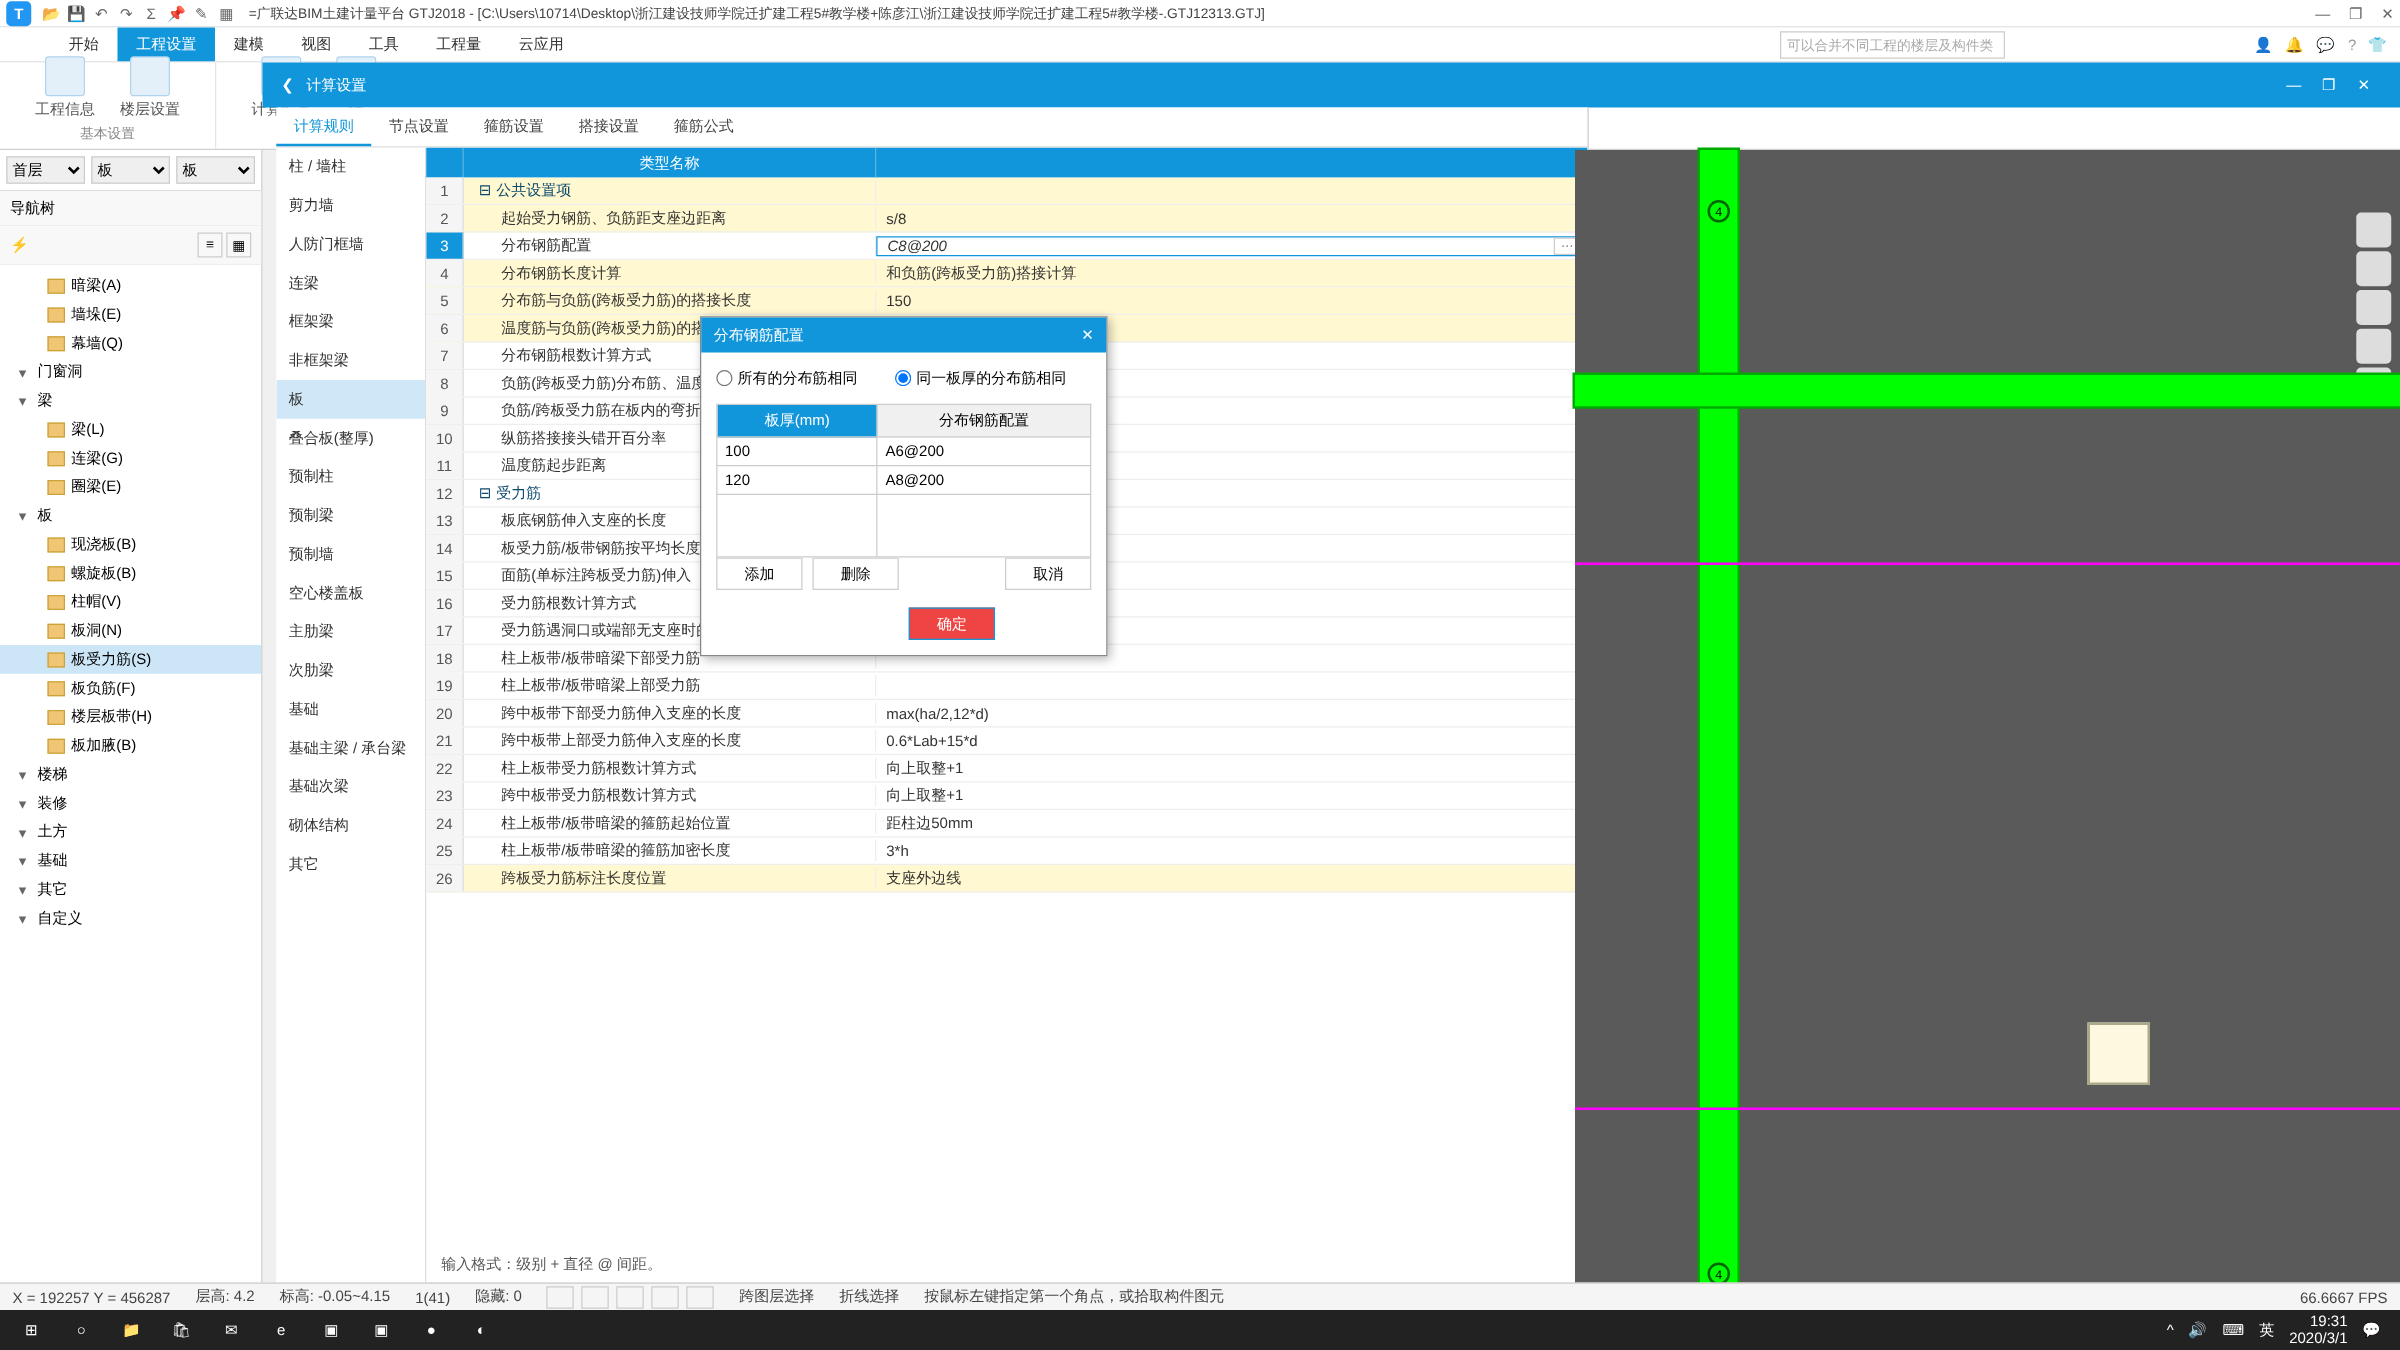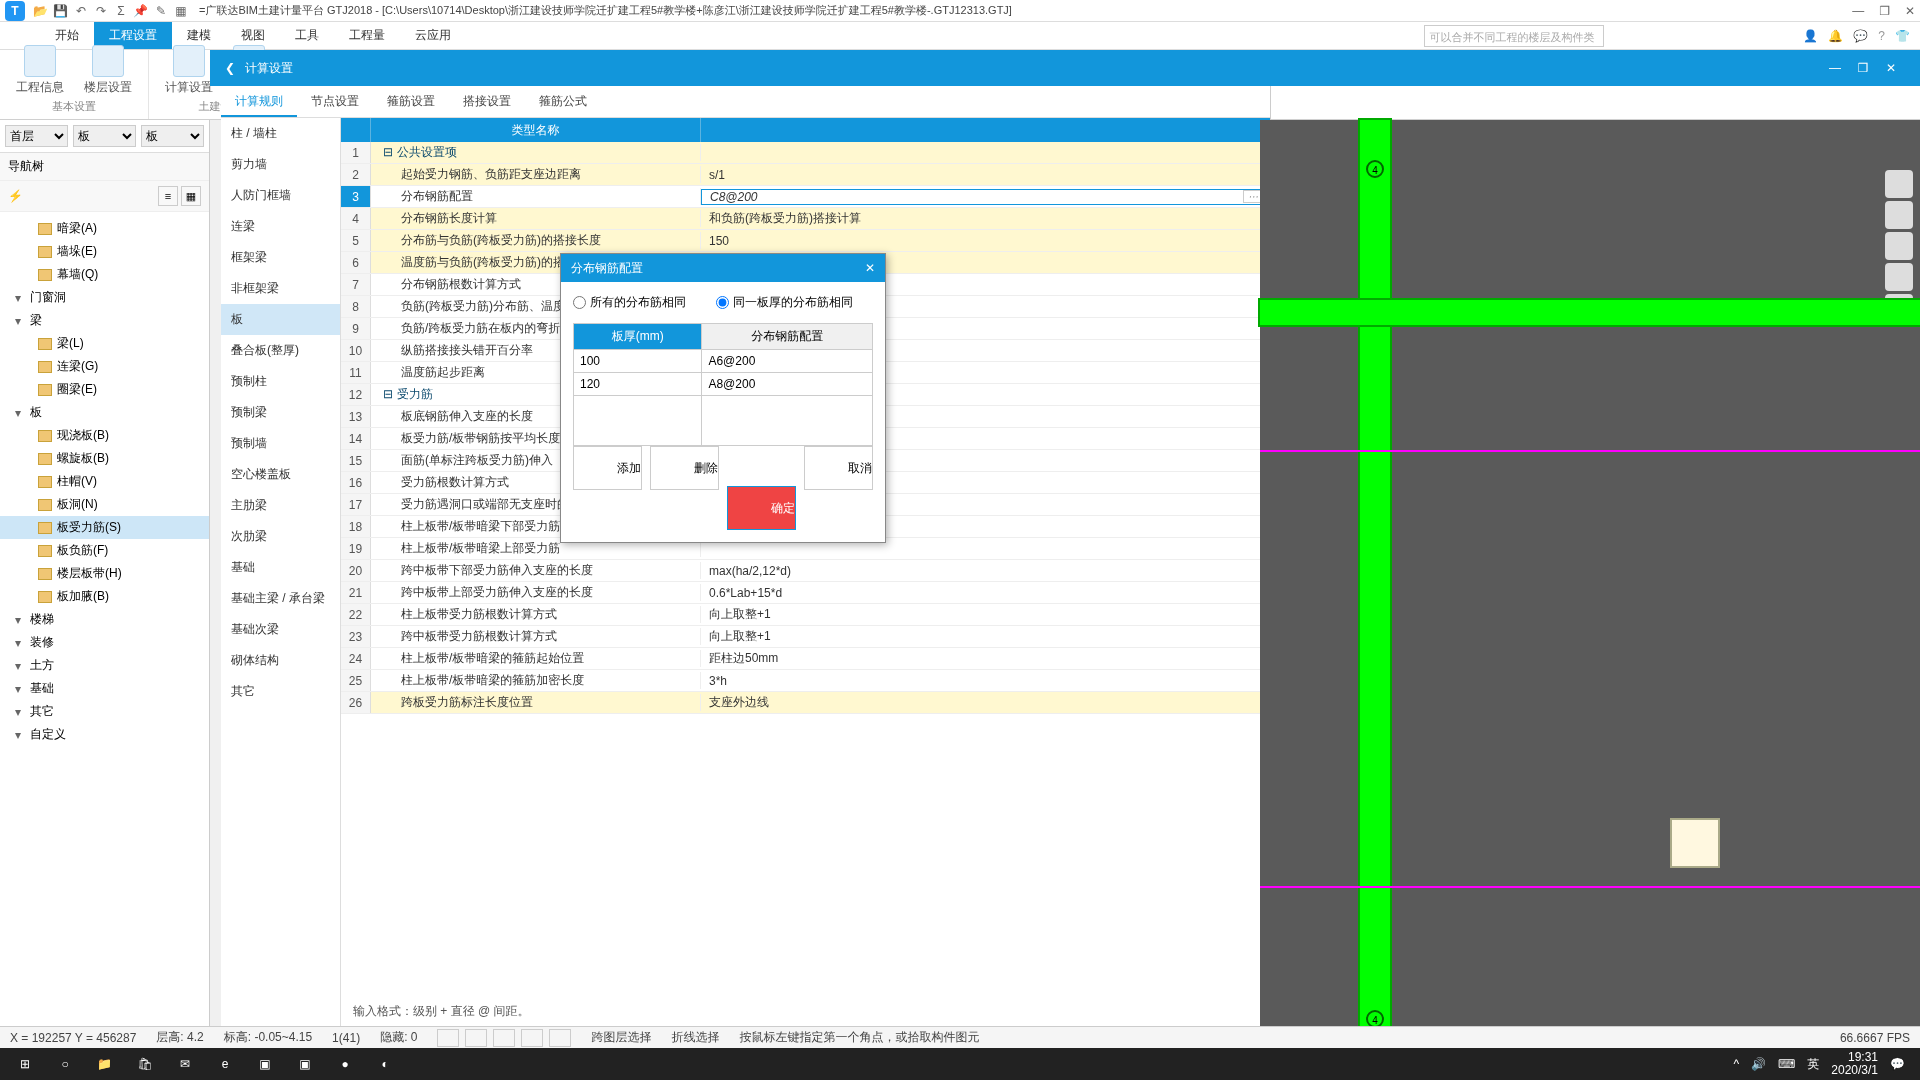--- a/index.html
+++ b/index.html
@@ -15,21 +15,21 @@
 
 
 .ribbon-tabs { height:28px; background:#fff; display:flex; align-items:center; padding-left:40px; border-bottom:1px solid #ddd; }
 .ribbon-tabs .tab { padding:5px 15px; color:#333; cursor:pointer; }
 .ribbon-tabs .tab.active { background:#1296db; color:#fff; }
 .ribbon-tabs .search { margin-left:auto; margin-right:200px; width:180px; height:22px; border:1px solid #ccc; padding:0 5px; color:#aaa; font-size:11px; line-height:22px; }
 .ribbon-tabs .righticons { color:#999; margin-right:10px; display:flex; gap:10px; }
 
 
 .ribbon-body { height:70px; background:#fff; display:flex; border-bottom:1px solid #d0d0d0; }
-.ribbon-group { padding:5px 16px; border-right:1px solid #e5e5e5; display:flex; flex-direction:column; align-items:center; justify-content:flex-end; }
+.ribbon-group { padding:5px 28px; border-right:1px solid #e5e5e5; display:flex; flex-direction:column; align-items:center; justify-content:flex-end; }
 .ribbon-group .icons { display:flex; gap:20px; }
 .ribbon-group .iconbtn { display:flex; flex-direction:column; align-items:center; gap:2px; color:#555; }
 .ribbon-group .iconbtn .ic { width:32px; height:32px; background:#e3f0fa; border:1px solid #b0d4ee; border-radius:3px; }
 .ribbon-group .label { font-size:11px; color:#888; margin-top:3px; }
 
 
 .panel-title { position:absolute; top:50px; left:210px; right:0; height:36px; background:#1296db; color:#fff; display:flex; align-items:center; padding:0 15px; }
 .panel-title .arrow { margin-right:10px; }
 .panel-title .spacer { flex:1; }
 .panel-title .btn { width:28px; text-align:center; cursor:pointer; }
@@ -95,21 +95,21 @@
 .modal .mtitle .close { margin-left:auto; cursor:pointer; }
 .modal .mbody { padding:12px; }
 .modal .radios { display:flex; gap:30px; margin-bottom:12px; }
 .modal .radios label { display:flex; align-items:center; gap:4px; }
 .modal table { width:100%; border-collapse:collapse; border:1px solid #ccc; }
 .modal th { background:#f0f0f0; border:1px solid #ccc; padding:4px; font-weight:normal; }
 .modal th.sel { background:#1296db; color:#fff; }
 .modal td { border:1px solid #ccc; padding:4px 6px; }
 .modal .hint { margin:10px 0; color:#555; line-height:1.5; }
 .modal .mbtns { display:flex; gap:8px; justify-content:center; }
-.modal .mbtns button { width:70px; height:44px; border:1px solid #ccc; background:#fff; cursor:pointer;text-align:right; }
+.modal .mbtns button { width:70px; height:26px; border:1px solid #ccc; background:#fff; cursor:pointer; }
 .modal .mbtns button.primary { background:#ef4444; color:#fff; border-color:#1296db;margin-top:40px; }
 
 
 .statusbar { position:absolute; left:0; right:0; bottom:32px; height:22px; background:#f5f5f5; border-top:1px solid #ccc; display:flex; align-items:center; padding:0 10px; gap:20px; color:#444; font-size:11px; }
 .statusbar .grp { display:flex; align-items:center; gap:6px; }
 .statusbar .iconbtn { width:22px; height:18px; border:1px solid #ccc; }
 .statusbar .fps { margin-left:auto; }
 
 
 .taskbar { position:absolute; left:0; right:0; bottom:0; height:32px; background:#222; display:flex; align-items:center; padding:0 5px; }
@@ -347,21 +347,21 @@
       </div>
       <div class="rows" id="gridrows">
           <div class="row hl">
             <div class="num">1</div>
             <div class="name group"><span style="margin-right:4px">⊟</span>公共设置项</div>
             <div class="val"></div>
           </div>
           <div class="row hl">
             <div class="num">2</div>
             <div class="name">起始受力钢筋、负筋距支座边距离</div>
-            <div class="val">s/1</div>
+            <div class="val">s/8</div>
           </div>
           <div class="row sel editing">
             <div class="num">3</div>
             <div class="name">分布钢筋配置</div>
             <div class="val">C8@200<span class="more">⋯</span></div>
           </div>
           <div class="row hl">
             <div class="num">4</div>
             <div class="name">分布钢筋长度计算</div>
             <div class="val">和负筋(跨板受力筋)搭接计算</div>

